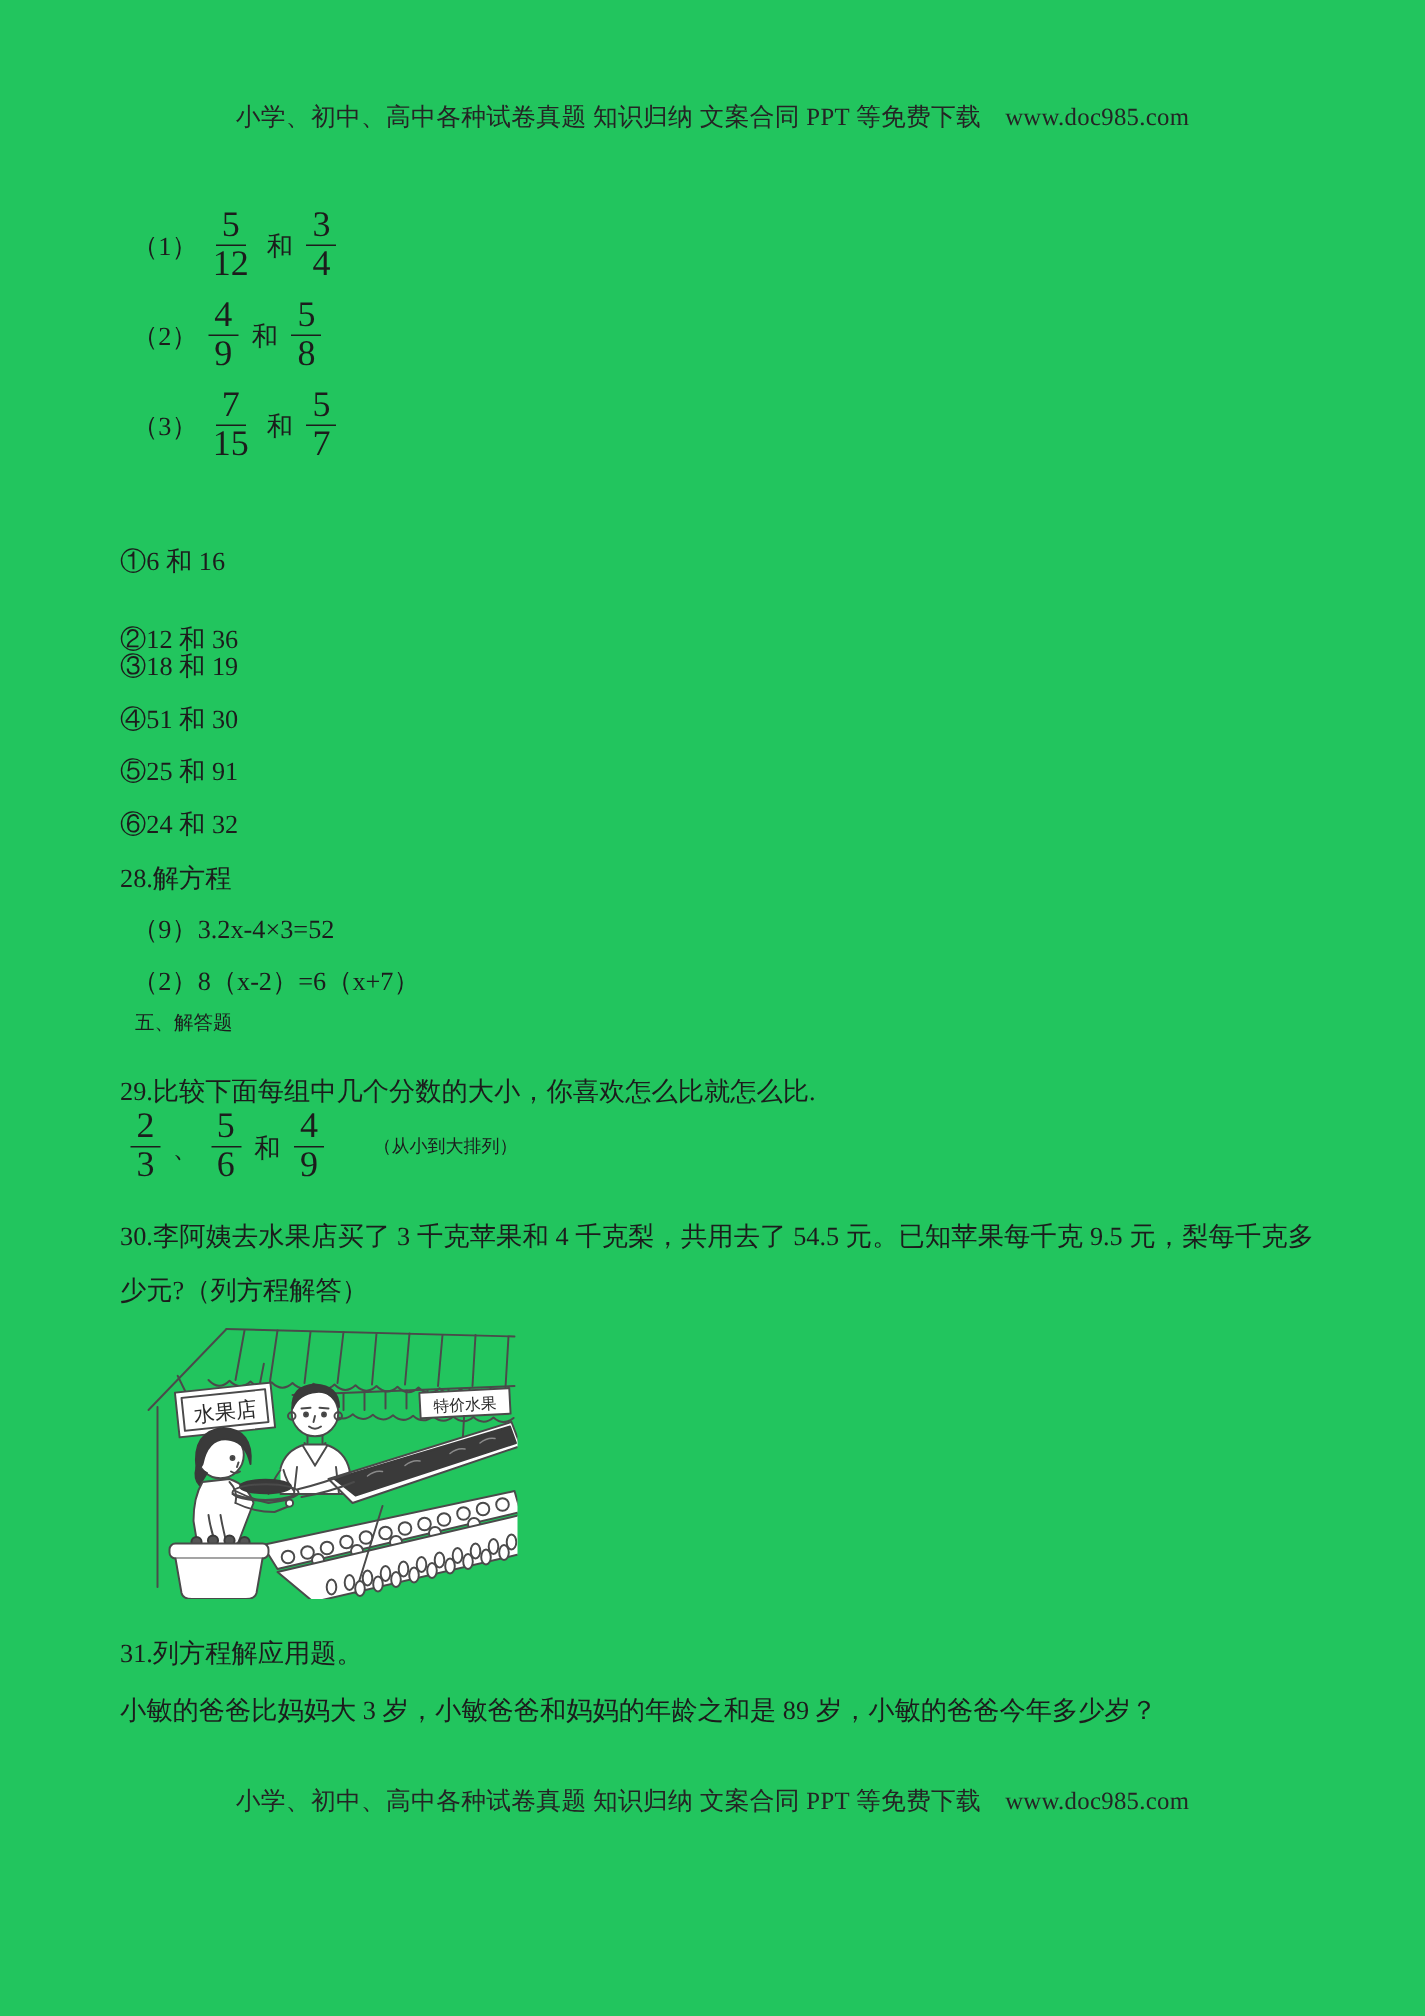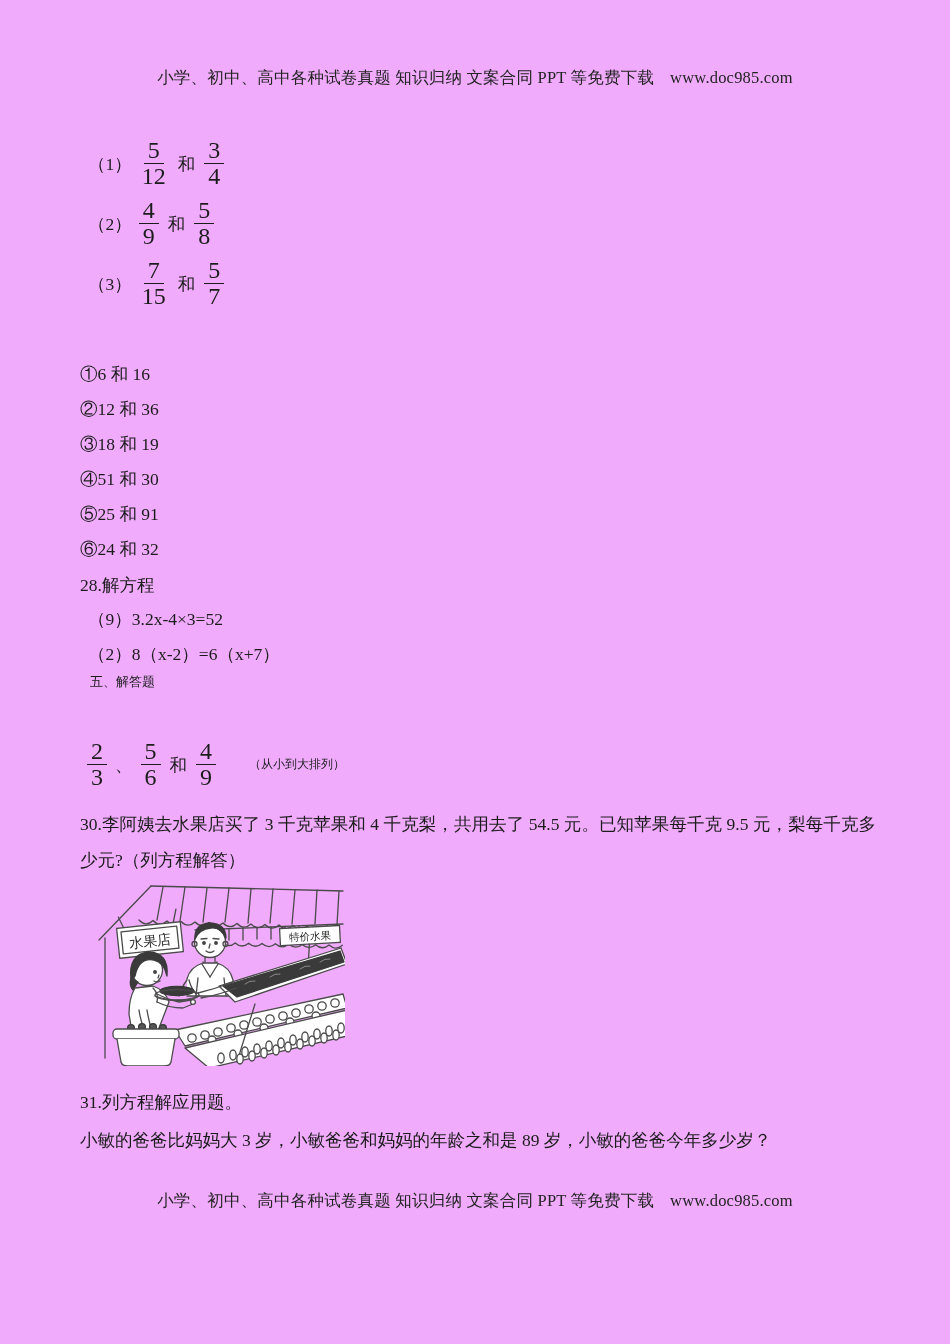--- a/index.html
+++ b/index.html
@@ -1,20 +1,20 @@
 <!DOCTYPE html>
 <html><head>
 <meta charset="utf-8">
 <style>
   html,body{margin:0;padding:0;background:#e8e8e8;}
   .page{
     position:relative;
     width:950px;height:1344px;
     margin:0 auto;
-    background:#f0abfc;
+    background:#22c55e;
     font-family:"Liberation Serif","DejaVu Serif",serif;
     color:#1c1c1c;
     overflow:hidden;
   }
   .center-line{
     position:absolute;left:0;width:100%;
     text-align:center;font-size:16.5px;color:#242424;
     letter-spacing:0.2px;
   }
   .center-line .site{margin-left:16px;}
@@ -97,32 +97,33 @@
         <span class="den">15</span>
       </span>
     <span class="conj">和</span>
     <span class="frac">
         <span class="num">5</span>
         <span class="den">7</span>
       </span>
   </div>
 
   <div class="line" style="top:362px">①6 和 16</div>
-  <div class="line" style="top:397px">②12 和 36</div>
+  <div class="line" style="top:414px">②12 和 36</div>
   <div class="line" style="top:432px">③18 和 19</div>
   <div class="line" style="top:467px">④51 和 30</div>
   <div class="line" style="top:502px">⑤25 和 91</div>
   <div class="line" style="top:537px">⑥24 和 32</div>
 
   <div class="line" style="top:573px">28.解方程</div>
   <div class="line indent" style="top:607px">（9）3.2x-4×3=52</div>
   <div class="line indent" style="top:642px">（2）8（x-2）=6（x+7）</div>
 
   <div class="section-heading" style="top:673px">五、解答题</div>
 
+  <div class="line" style="top:715px">29.比较下面每组中几个分数的大小，你喜欢怎么比就怎么比.</div>
   <div class="frac-row q29" style="top:739px">
     <span class="frac">
         <span class="num">2</span>
         <span class="den">3</span>
       </span>
     <span class="sep">、</span>
     <span class="frac">
         <span class="num">5</span>
         <span class="den">6</span>
       </span>

